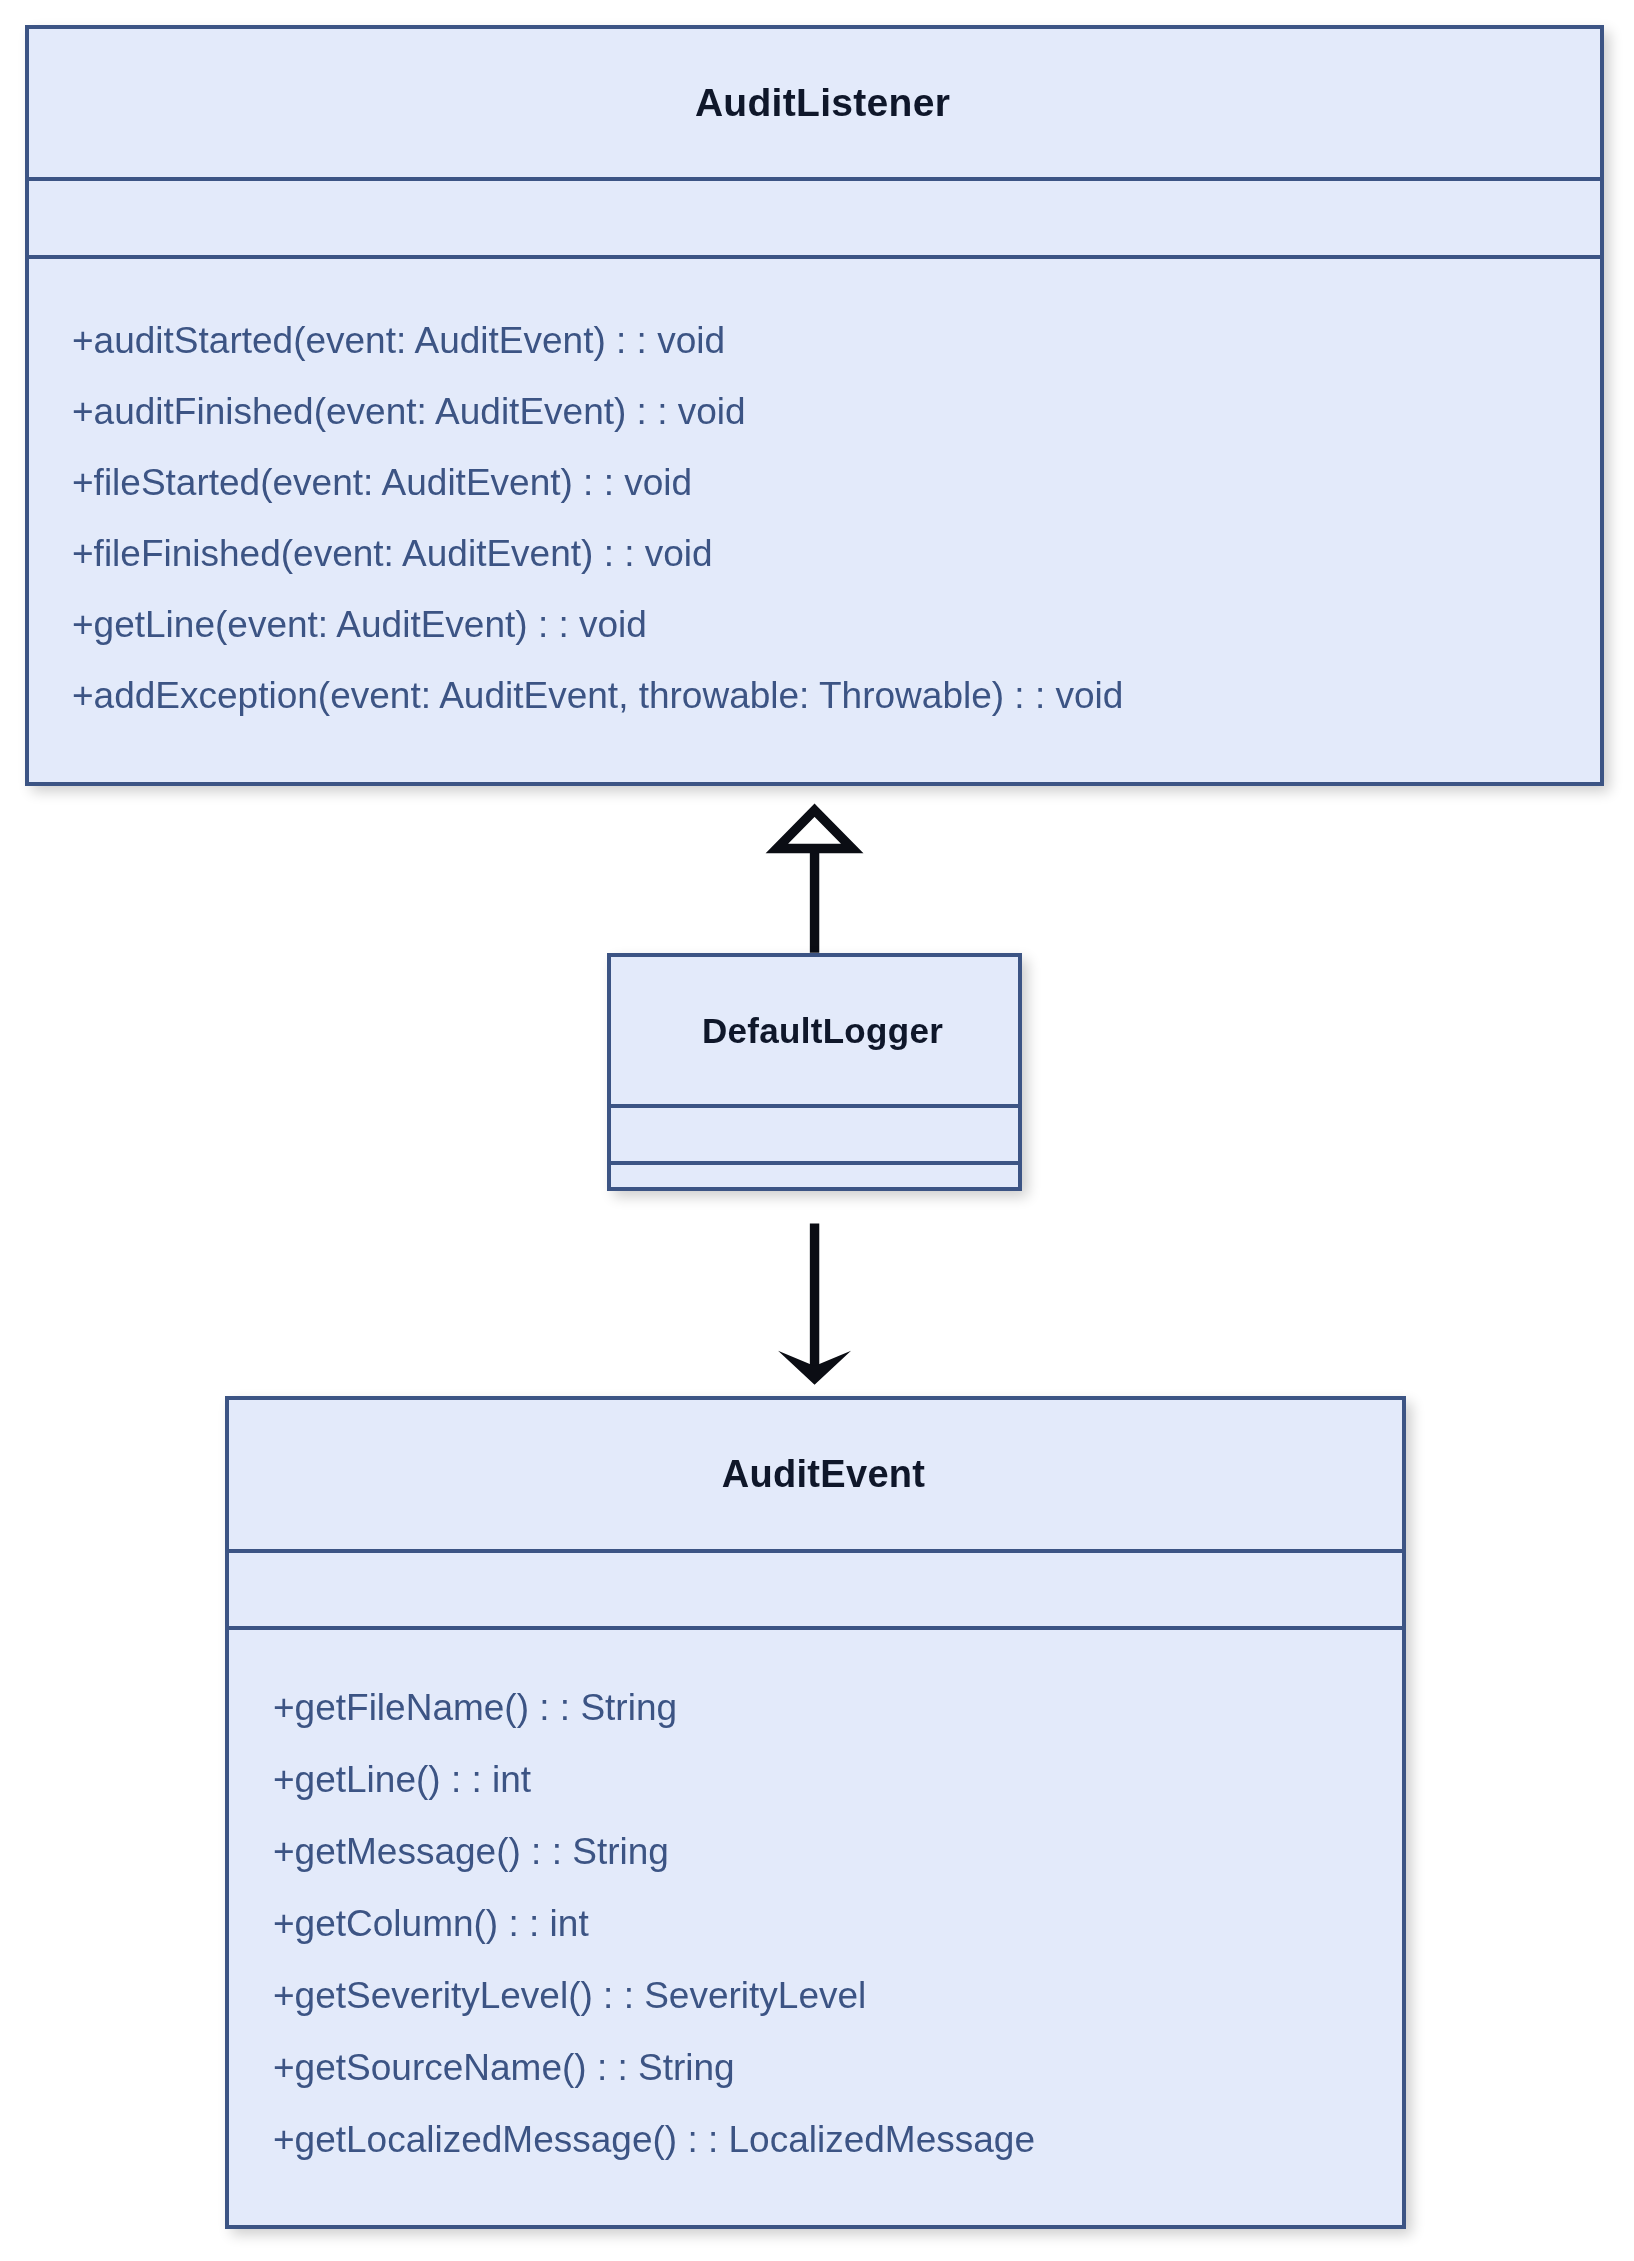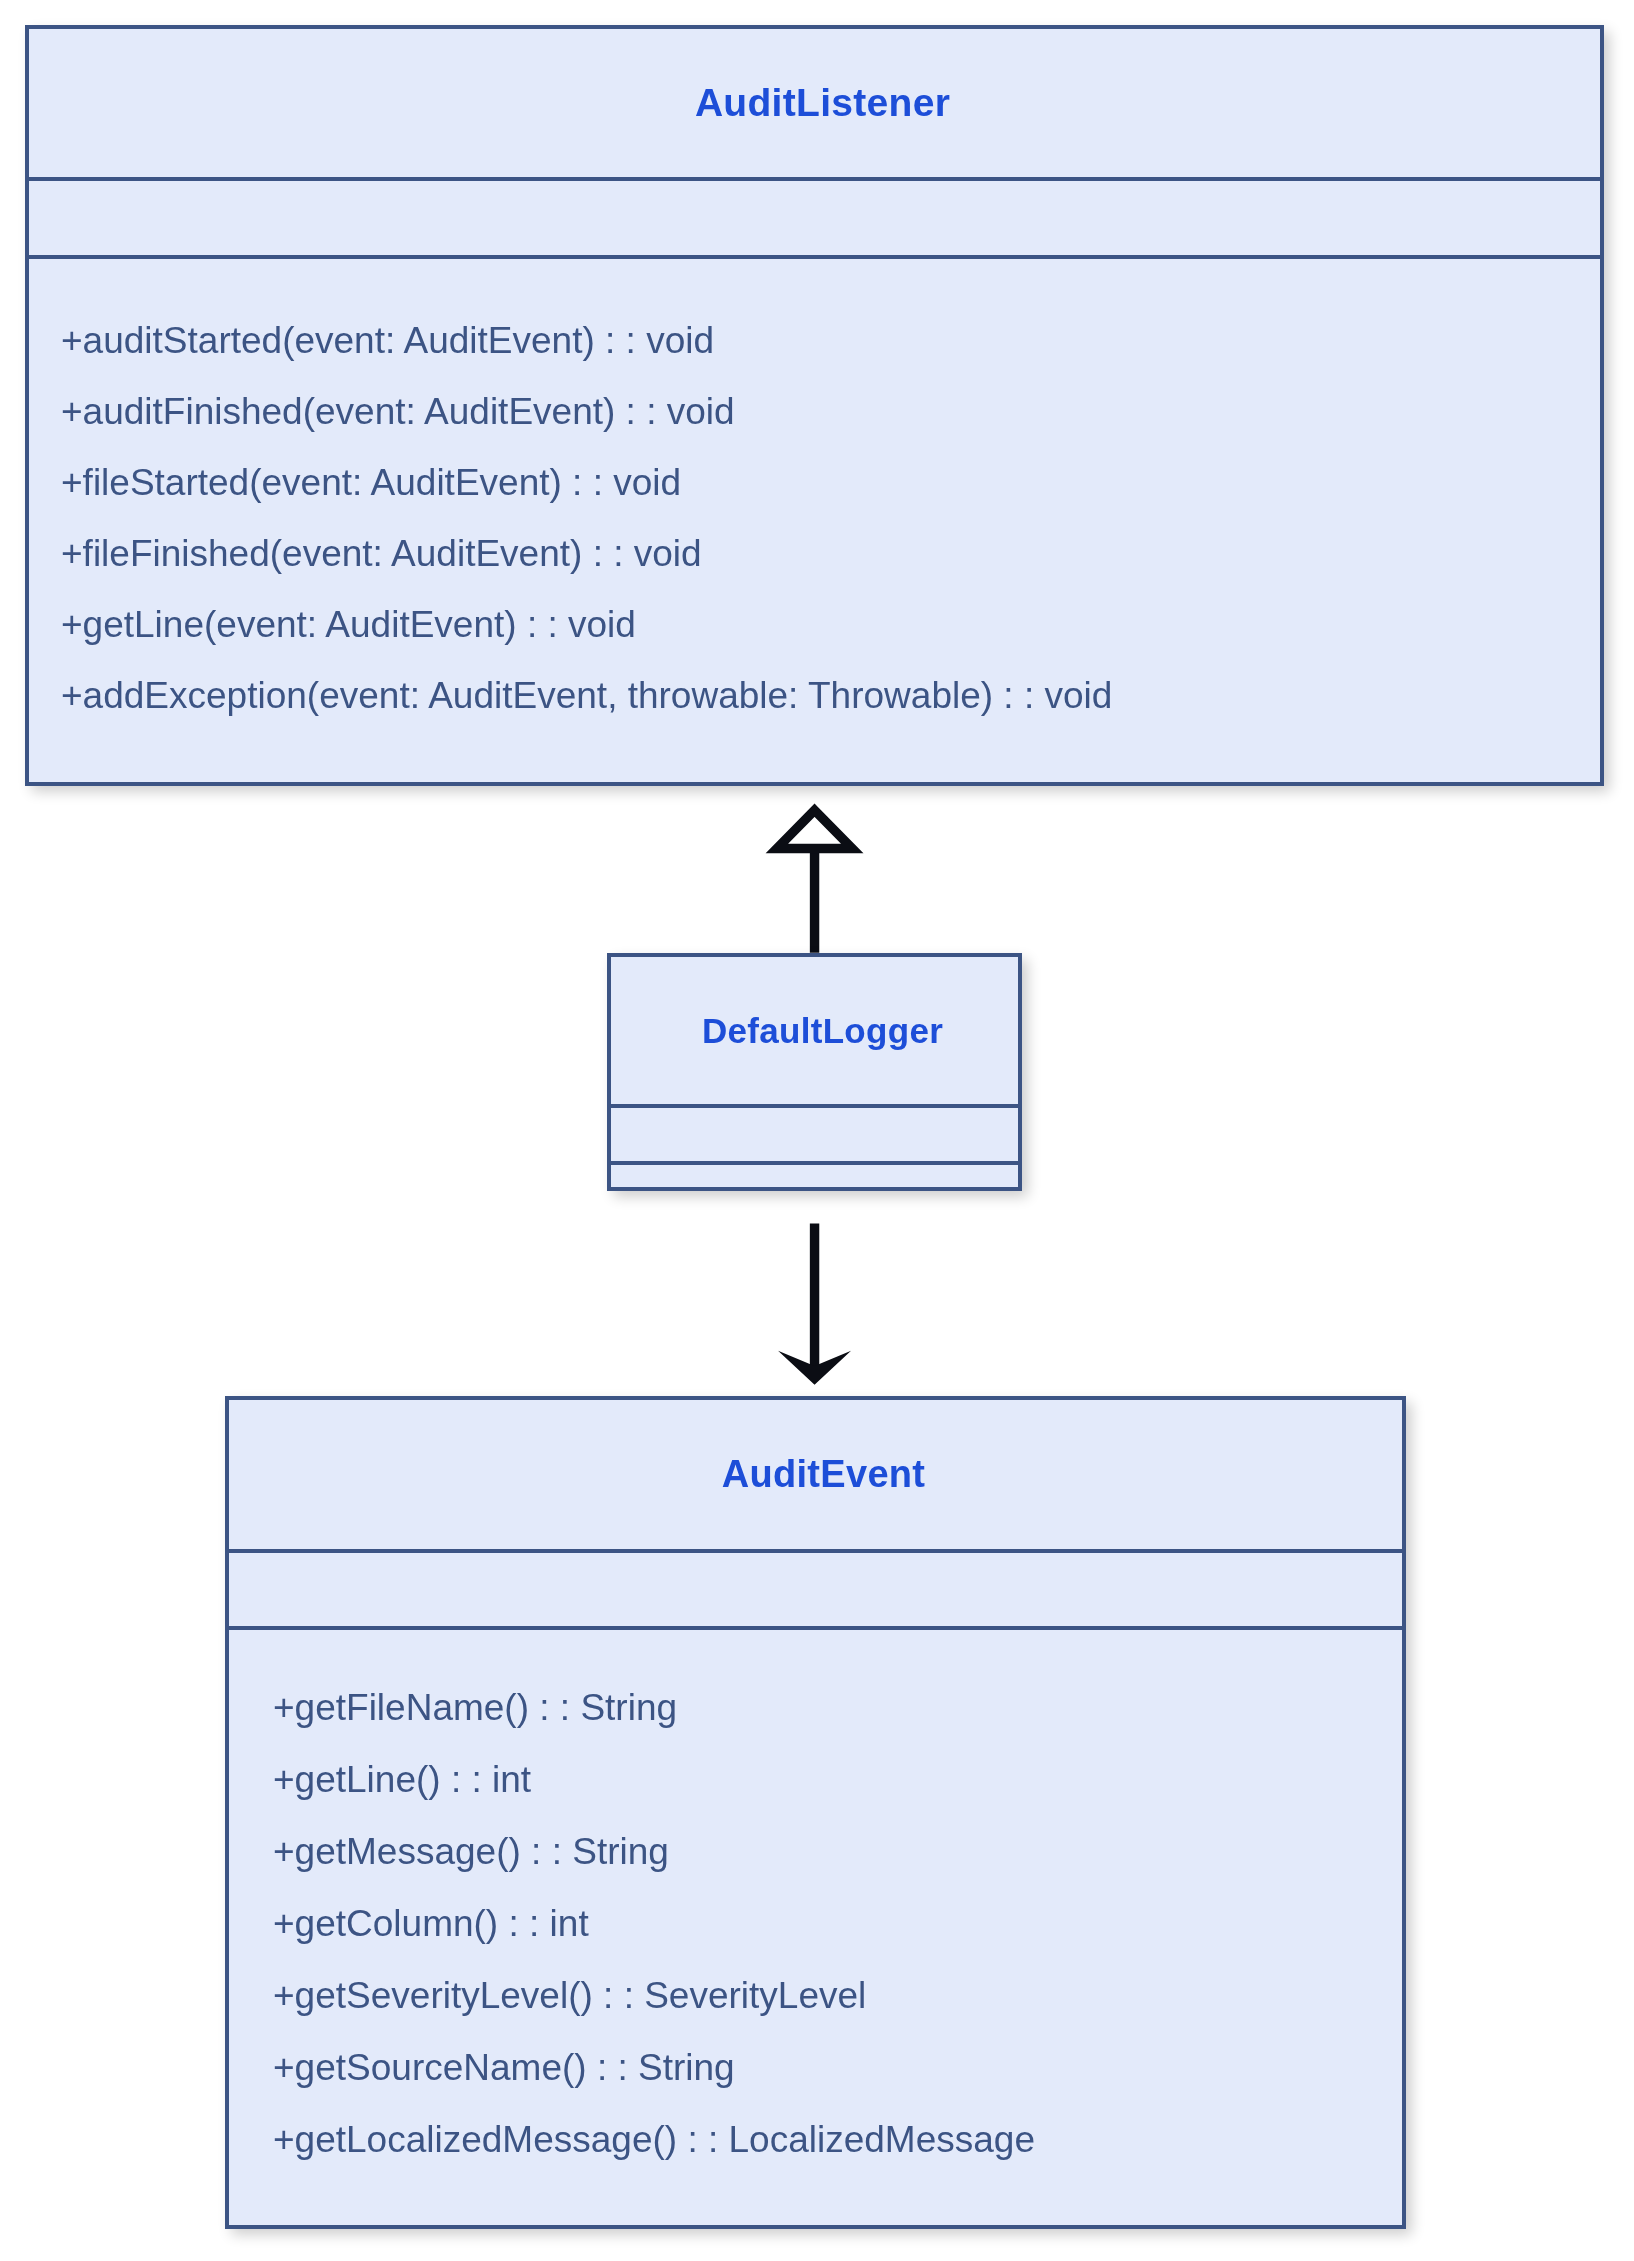--- a/index.html
+++ b/index.html
@@ -29,21 +29,21 @@
     position: relative;
   }
   .compartment + .compartment {
     border-top: 4.1px solid #3c5484;
   }
   .class-title {
     display: flex;
     align-items: center;
     justify-content: center;
     font-weight: bold;
-    color: #1d4ed8;
+    color: #0f172a;
     letter-spacing: 0.3px;
     padding-left: 16px;
   }
   .member-list {
     display: flex;
     flex-direction: column;
     justify-content: center;
   }
   .member {
     color: #3c5484;
@@ -61,21 +61,21 @@
   }
   #class-auditlistener .class-title {
     height: 148px;
     font-size: 39px;
   }
   #class-auditlistener .empty-compartment {
     height: 78px;
   }
   #class-auditlistener .member-list {
     height: 522px;
-    padding: 0 0 0 32px;
+    padding: 0 0 0 43px;
     gap: 0;
   }
   #class-auditlistener .member {
     font-size: 37px;
     height: 71px;
     display: flex;
     align-items: center;
   }
 
   

